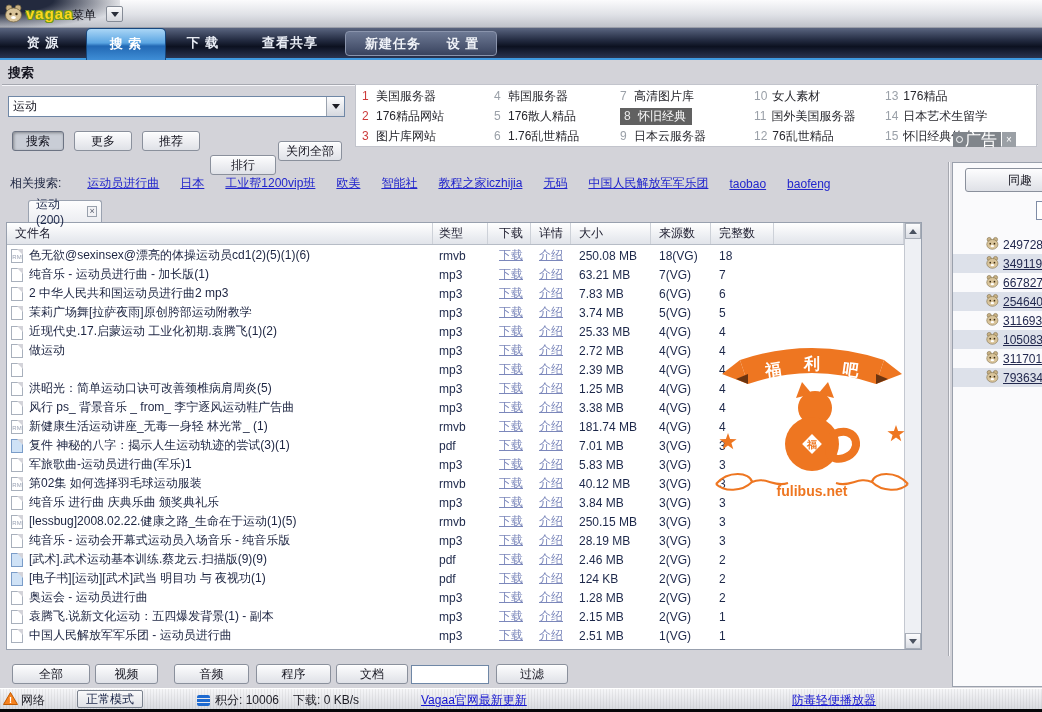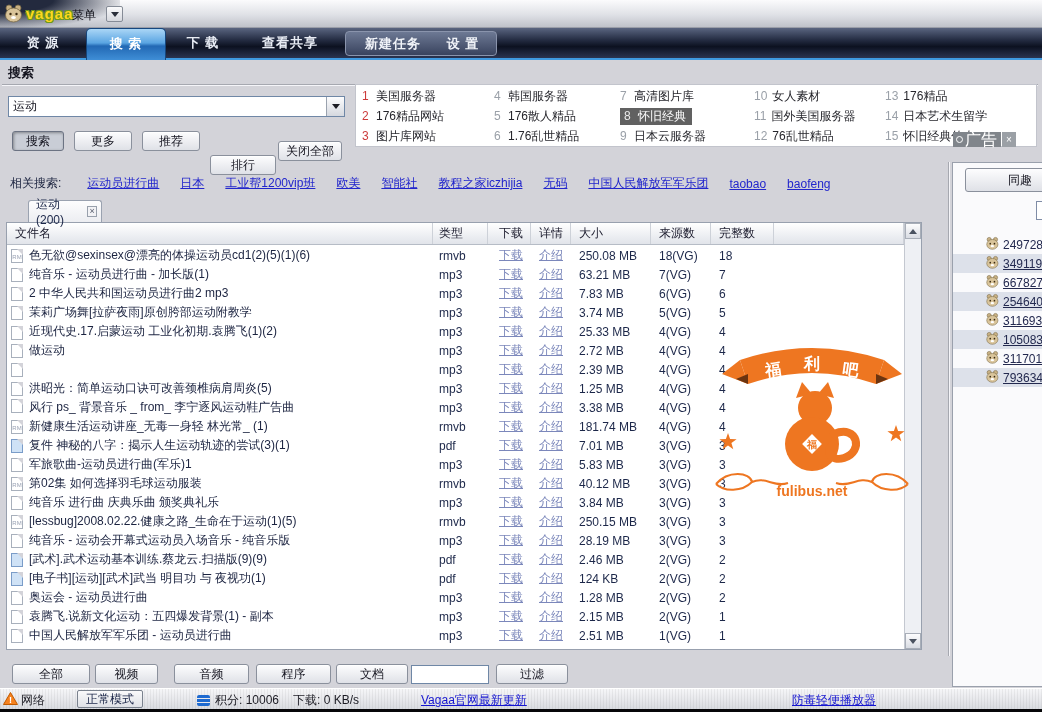--- a/index.html
+++ b/index.html
@@ -308,21 +308,21 @@
             <span class="fname">洪昭光：简单运动口诀可改善颈椎病肩周炎(5)</span>
           </div>
           <div class="cell" style="width: 55px; padding-left: 6px;">mp3</div>
           <div class="cell" style="width: 43px; padding-left: 11px;"><span class="tlink">下载</span></div>
           <div class="cell" style="width: 40px; padding-left: 8px;"><span class="tlink">介绍</span></div>
           <div class="cell" style="width: 80px; padding-left: 8px;">1.25 MB</div>
           <div class="cell" style="width: 60px; padding-left: 8px;">4(VG)</div>
           <div class="cell" style="width: 63px; padding-left: 8px;">4</div>
         </div>
         <div class="trow">
-          <div class="cell" style="width: 426px; padding-left: 4px; display: flex; align-items: flex-start; gap: 6px;">
+          <div class="cell" style="width: 426px; padding-left: 4px; display: flex; align-items: center; gap: 6px;">
             <span class="ficon doc"></span>
             <span class="fname">风行 ps_ 背景音乐 _ from_ 李宁逐风运动鞋广告曲</span>
           </div>
           <div class="cell" style="width: 55px; padding-left: 6px;">mp3</div>
           <div class="cell" style="width: 43px; padding-left: 11px;"><span class="tlink">下载</span></div>
           <div class="cell" style="width: 40px; padding-left: 8px;"><span class="tlink">介绍</span></div>
           <div class="cell" style="width: 80px; padding-left: 8px;">3.38 MB</div>
           <div class="cell" style="width: 60px; padding-left: 8px;">4(VG)</div>
           <div class="cell" style="width: 63px; padding-left: 8px;">4</div>
         </div>

